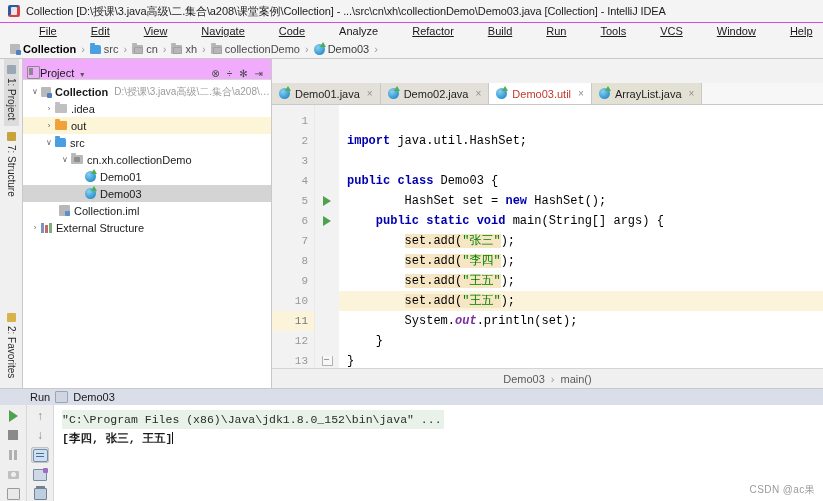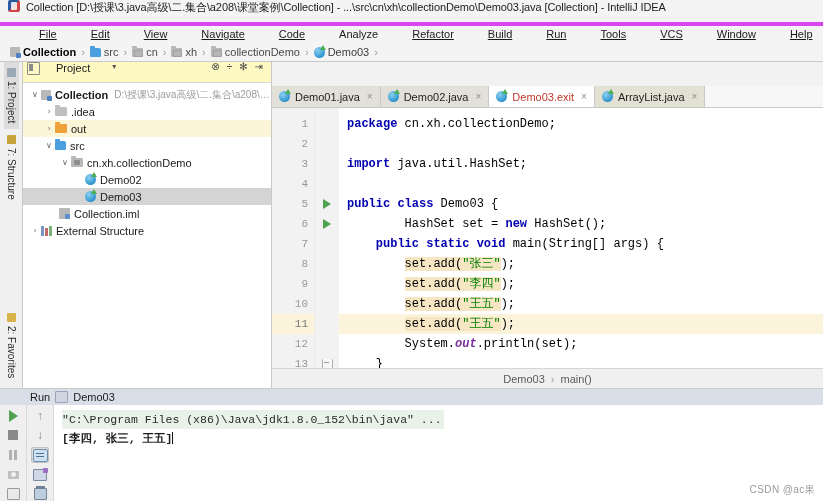--- a/index.html
+++ b/index.html
@@ -5,21 +5,21 @@
   html,body{margin:0;padding:0;background:#fff;}
   body{
     width:823px;height:501px;overflow:hidden;
     font-family:"Liberation Sans","DejaVu Sans",sans-serif;
     font-size:11px;color:#000;
     -webkit-font-smoothing:none;
   }
   .app{position:relative;width:823px;height:501px;background:#f2f2f2;display:flex;flex-direction:column;}
 
   
-  .titlebar{height:22px;background:#f4f4f4;display:flex;align-items:flex-start;padding-left:8px;border-bottom:4px solid #d946ef;}
+  .titlebar{height:22px;background:#f4f4f4;display:flex;align-items:center;padding-left:8px;border-bottom:1px solid #d946ef;}
   .titlebar .ide-icon{width:12px;height:12px;margin-right:6px;background:linear-gradient(135deg,#2c5aa0 0 50%,#d14545 50% 100%);border-radius:2px;position:relative;flex:none;}
   .titlebar .ide-icon:after{content:"";position:absolute;left:3px;top:2px;width:6px;height:8px;background:#fff;opacity:.85;border-radius:1px;}
   .title-text{font-size:11px;color:#1c1c1c;white-space:nowrap;letter-spacing:-.1px;}
 
   
   .menubar{height:17px;background:#f4f4f4;display:flex;align-items:center;padding-left:12px;gap:0px;}
   .menu-item{padding:0 7px;font-size:11px;color:#1a1a1a;white-space:nowrap;line-height:17px;cursor:default;margin-left:20px;}
   .menu-item .mn{text-decoration:underline;}
 
   
@@ -47,21 +47,21 @@
   .leftstrip{width:22px;background:#f0f0f0;border-right:1px solid #c9c9c9;display:flex;flex-direction:column;align-items:center;position:relative;}
   .vtab{writing-mode:vertical-rl;text-orientation:mixed;font-size:10px;color:#2b2b2b;padding:6px 2px;white-space:nowrap;display:flex;align-items:center;gap:4px;cursor:default;}
   .vtab.active{background:#dcdcdc;}
   .vtab .vico{width:9px;height:9px;background:#9aa7b4;border-radius:1px;display:block;}
   .vtab.structure .vico{background:#c8a33c;}
   .vtab.favorites .vico{background:#d8b24a;}
   .leftstrip .bottomtab{margin-top:auto;margin-bottom:4px;}
 
   
   .project{width:248px;background:#fff;display:flex;flex-direction:column;border-right:1px solid #c9c9c9;min-width:0;}
-  .project-header{height:20px;background:#fef9c3;display:flex;align-items:flex-start;padding:0 4px;border-bottom:1px solid #d6d6d6;gap:16px;}
+  .project-header{height:20px;background:#f0abfc;display:flex;align-items:flex-end;padding:0 4px;border-bottom:1px solid #d6d6d6;gap:0;}
   .ph-icon{width:11px;height:11px;border:1px solid #8a8a8a;border-radius:1px;position:relative;flex:none;}
   .ph-icon:after{content:"";position:absolute;left:1px;top:1px;width:4px;height:7px;background:#8a8a8a;}
   .ph-title{font-size:11px;color:#1a1a1a;}
   .ph-caret{font-size:8px;color:#555;margin-left:6px;}
   .ph-tools{margin-left:auto;display:flex;align-items:center;gap:7px;padding-right:4px;}
   .tbtn{font-size:10px;color:#4a4a4a;line-height:1;cursor:default;}
   .tree{flex:1;overflow:hidden;padding-top:3px;font-size:11px;}
   .node{height:17px;display:flex;align-items:center;padding-left:6px;white-space:nowrap;cursor:default;}
   .node.sel{background:#d4d4d4;}
   .node.highlight{background:#fdf5d8;}
@@ -261,25 +261,25 @@
           <span class="ic-fold-b"></span>
           <span class="label">src</span>
         </div>
 
         <div class="node" style="padding-left:36px">
           <span class="arrow">∨</span>
           <span class="ic-pkg"></span>
           <span class="label">cn.xh.collectionDemo</span>
         </div>
 
-
         <div class="node" style="padding-left:62px">
           <span class="ic-class"></span>
-          <span class="label">Demo02</span>
-        </div>
+          <span class="label">Demo01</span>
+        </div>
+
 
         <div class="node sel" style="padding-left:62px">
           <span class="ic-class"></span>
           <span class="label">Demo03</span>
         </div>
 
         <div class="node" style="padding-left:36px">
           <span class="ic-iml"></span>
           <span class="label">Collection.iml</span>
         </div>
@@ -305,21 +305,21 @@
           <span>Demo01.java</span>
           <span class="x">×</span>
         </div>
         <div class="etab">
           <span class="ic-class"></span>
           <span>Demo02.java</span>
           <span class="x">×</span>
         </div>
         <div class="etab active">
           <span class="ic-class"></span>
-          <span>Demo03.exit</span>
+          <span>Demo03.util</span>
           <span class="x">×</span>
         </div>
         <div class="etab lastsel">
           <span class="ic-class"></span>
           <span>ArrayList.java</span>
           <span class="x">×</span>
         </div>
         <div class="filler"></div>
       </div>
 
@@ -359,21 +359,20 @@
           <div class="mrow"></div>
           <div class="mrow"></div>
           <div class="mrow">
               <span class="fold end"></span>
             </div>
           <div class="mrow"></div>
           <div class="mrow"></div>
         </div>
 
         <div class="codepane">
-          <div class="cline"><span class="kw">package</span> cn.xh.collectionDemo;</div>
           <div class="cline"> </div>
           <div class="cline"><span class="kw">import</span> java.util.HashSet;</div>
           <div class="cline"> </div>
           <div class="cline"><span class="kw">public class</span> Demo03 {</div>
           <div class="cline">        HashSet set = <span class="kw">new</span> HashSet();</div>
           <div class="cline">    <span class="kw">public static void</span> main(String[] args) {</div>
           <div class="cline">        <span class="hl-dup">set.add(</span><span class="str hl-str">"张三"</span>);</div>
           <div class="cline">        <span class="hl-dup">set.add(</span><span class="str hl-str">"李四"</span>);</div>
           <div class="cline">        <span class="hl-dup">set.add(</span><span class="str hl-str">"王五"</span>);</div>
           <div class="cline cur">        <span class="hl-dup">set.add(</span><span class="str hl-str">"王五"</span>);</div>

